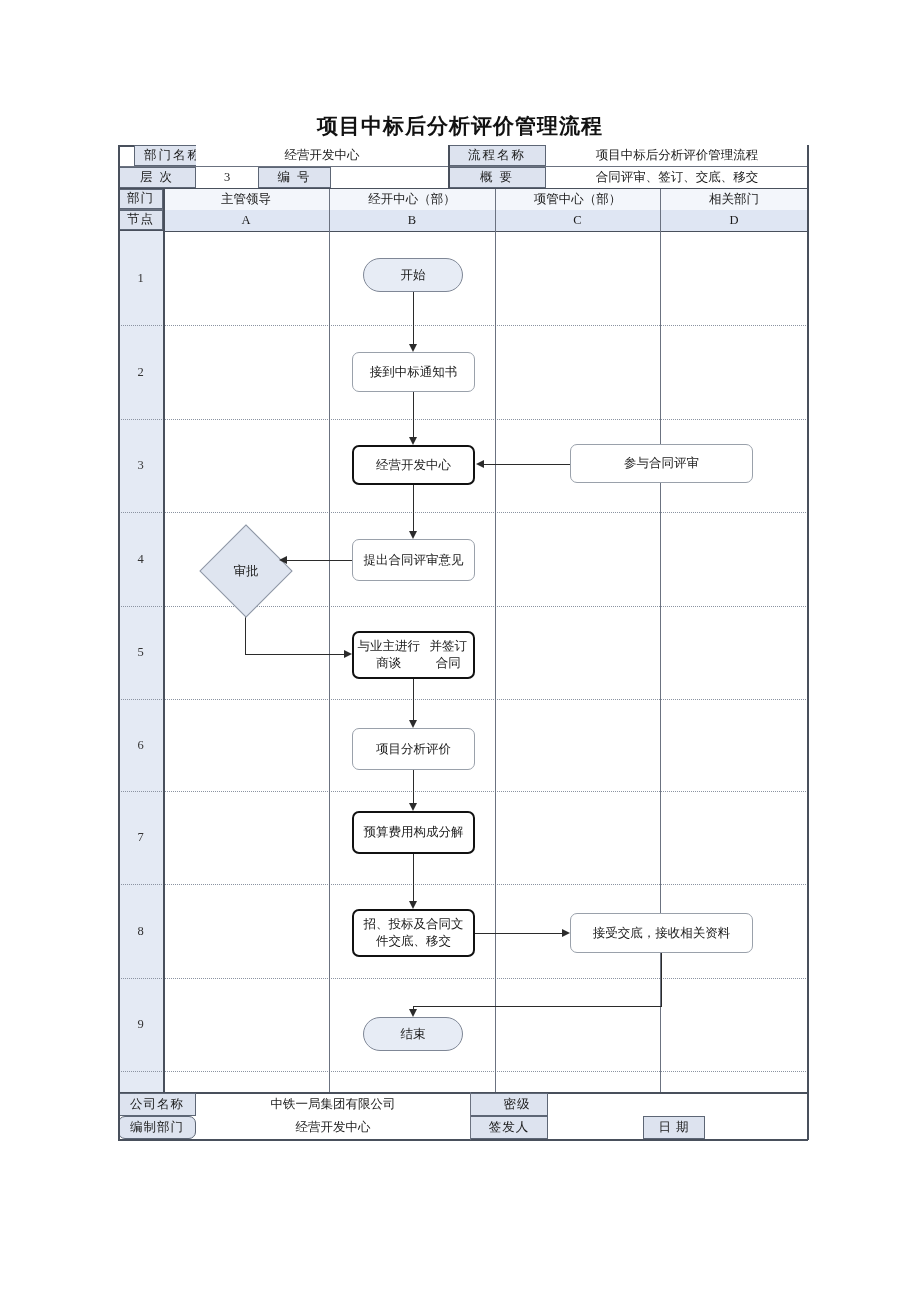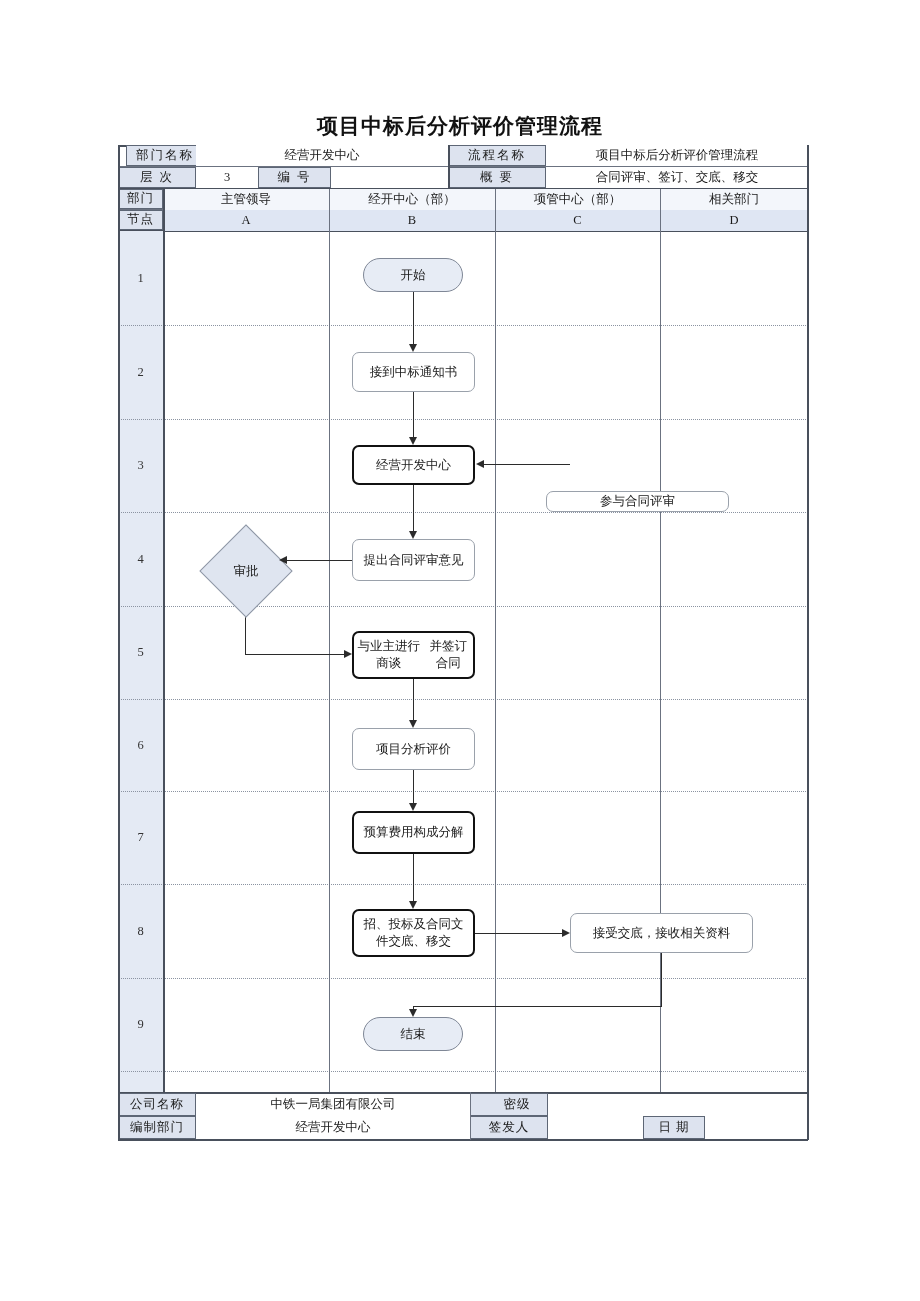--- a/index.html
+++ b/index.html
@@ -127,21 +127,21 @@
 <div id="doc-title">项目中标后分析评价管理流程</div>
 
 <div id="sheet">
 
   <div class="hrule thick" style="top:0;"></div>
   <div class="hrule" style="top:21px;"></div>
   <div class="hrule thick" style="top:43px;"></div>
   <div class="hrule" style="top:64px;"></div>
   <div class="hrule thick" style="top:85px;"></div>
 
-  <div class="cell lbl" style="left:8px;top:0;width:78px;height:21px;">部门名称</div>
+  <div class="cell lbl" style="left:16px;top:0;width:78px;height:21px;">部门名称</div>
   <div class="cell val" style="left:78px;top:0;width:252px;height:21px;">经营开发中心</div>
 
   <div class="cell lbl" style="left:0;top:22px;width:78px;height:21px;">层    次</div>
   <div class="cell val" style="left:78px;top:22px;width:62px;height:21px;">3</div>
   <div class="cell lbl" style="left:140px;top:22px;width:73px;height:21px;">编 号</div>
   <div class="cell val" style="left:213px;top:22px;width:117px;height:21px;"></div>
 
   <div class="cell lbl" style="left:330px;top:0;width:98px;height:21px;">流程名称</div>
   <div class="cell val" style="left:428px;top:0;width:262px;height:21px;">项目中标后分析评价管理流程</div>
 
@@ -192,21 +192,21 @@
   <div class="vrule thick" style="left:330px;top:0;height:44px;"></div>
 
   <div class="hrule thick" style="top:947px;"></div>
 
   <div class="shape term" style="left:245px;top:113px;width:100px;height:34px;">开始</div>
 
   <div class="shape proc" style="left:234px;top:207px;width:123px;height:40px;">接到中标通知书</div>
 
   <div class="shape proc bold" style="left:234px;top:300px;width:123px;height:40px;">经营开发中心</div>
 
-  <div class="shape proc" style="left:428px;top:299px;width:183px;height:21px;margin-top:47px;">参与合同评审</div>
+  <div class="shape proc" style="left:452px;top:299px;width:183px;height:39px;">参与合同评审</div>
 
   <div class="shape proc" style="left:234px;top:394px;width:123px;height:42px;">提出合同评审意见</div>
 
   <div class="diamond-wrap" style="left:95px;top:393px;width:66px;height:66px;">
     <div class="diamond"></div>
     <div class="diamond-txt">审批</div>
   </div>
 
   <div class="shape proc bold" style="left:234px;top:486px;width:123px;height:48px;flex-direction:row;">
     <span>与业主进行商谈</span>
@@ -262,21 +262,21 @@
   <div class="conn v" style="left:295px;top:861px;height:3px;"></div>
   <div class="arrow down" style="left:290.5px;top:864px;"></div>
 
   <div class="hrule thick" style="top:947px;"></div>
 
   <div class="ftr-lbl" style="left:0;top:948px;width:78px;height:23px;">公司名称</div>
   <div class="ftr-val" style="left:78px;top:948px;width:274px;height:23px;">中铁一局集团有限公司</div>
   <div class="ftr-lbl" style="left:352px;top:948px;width:78px;height:23px;padding-left:16px;">密级</div>
   <div class="ftr-val" style="left:430px;top:948px;width:259px;height:23px;"></div>
 
-  <div class="ftr-lbl" style="left:0;top:971px;width:78px;height:23px;">编制部门</div>
+  <div class="ftr-lbl" style="left:0;top:971px;width:78px;height:23px;border-radius:7px;">编制部门</div>
   <div class="ftr-val" style="left:78px;top:971px;width:274px;height:23px;">经营开发中心</div>
   <div class="ftr-lbl" style="left:352px;top:971px;width:78px;height:23px;">签发人</div>
   <div class="ftr-val" style="left:430px;top:971px;width:95px;height:23px;"></div>
   <div class="ftr-lbl" style="left:525px;top:971px;width:62px;height:23px;">日 期</div>
   <div class="ftr-val" style="left:587px;top:971px;width:102px;height:23px;"></div>
 
   <div class="hrule thick" style="top:994px;"></div>
   <div class="vrule thick" style="left:0;top:947px;height:48px;"></div>
   <div class="vrule thick" style="left:689px;top:947px;height:48px;"></div>
   <div class="vrule" style="left:352px;top:947px;height:48px;"></div>

